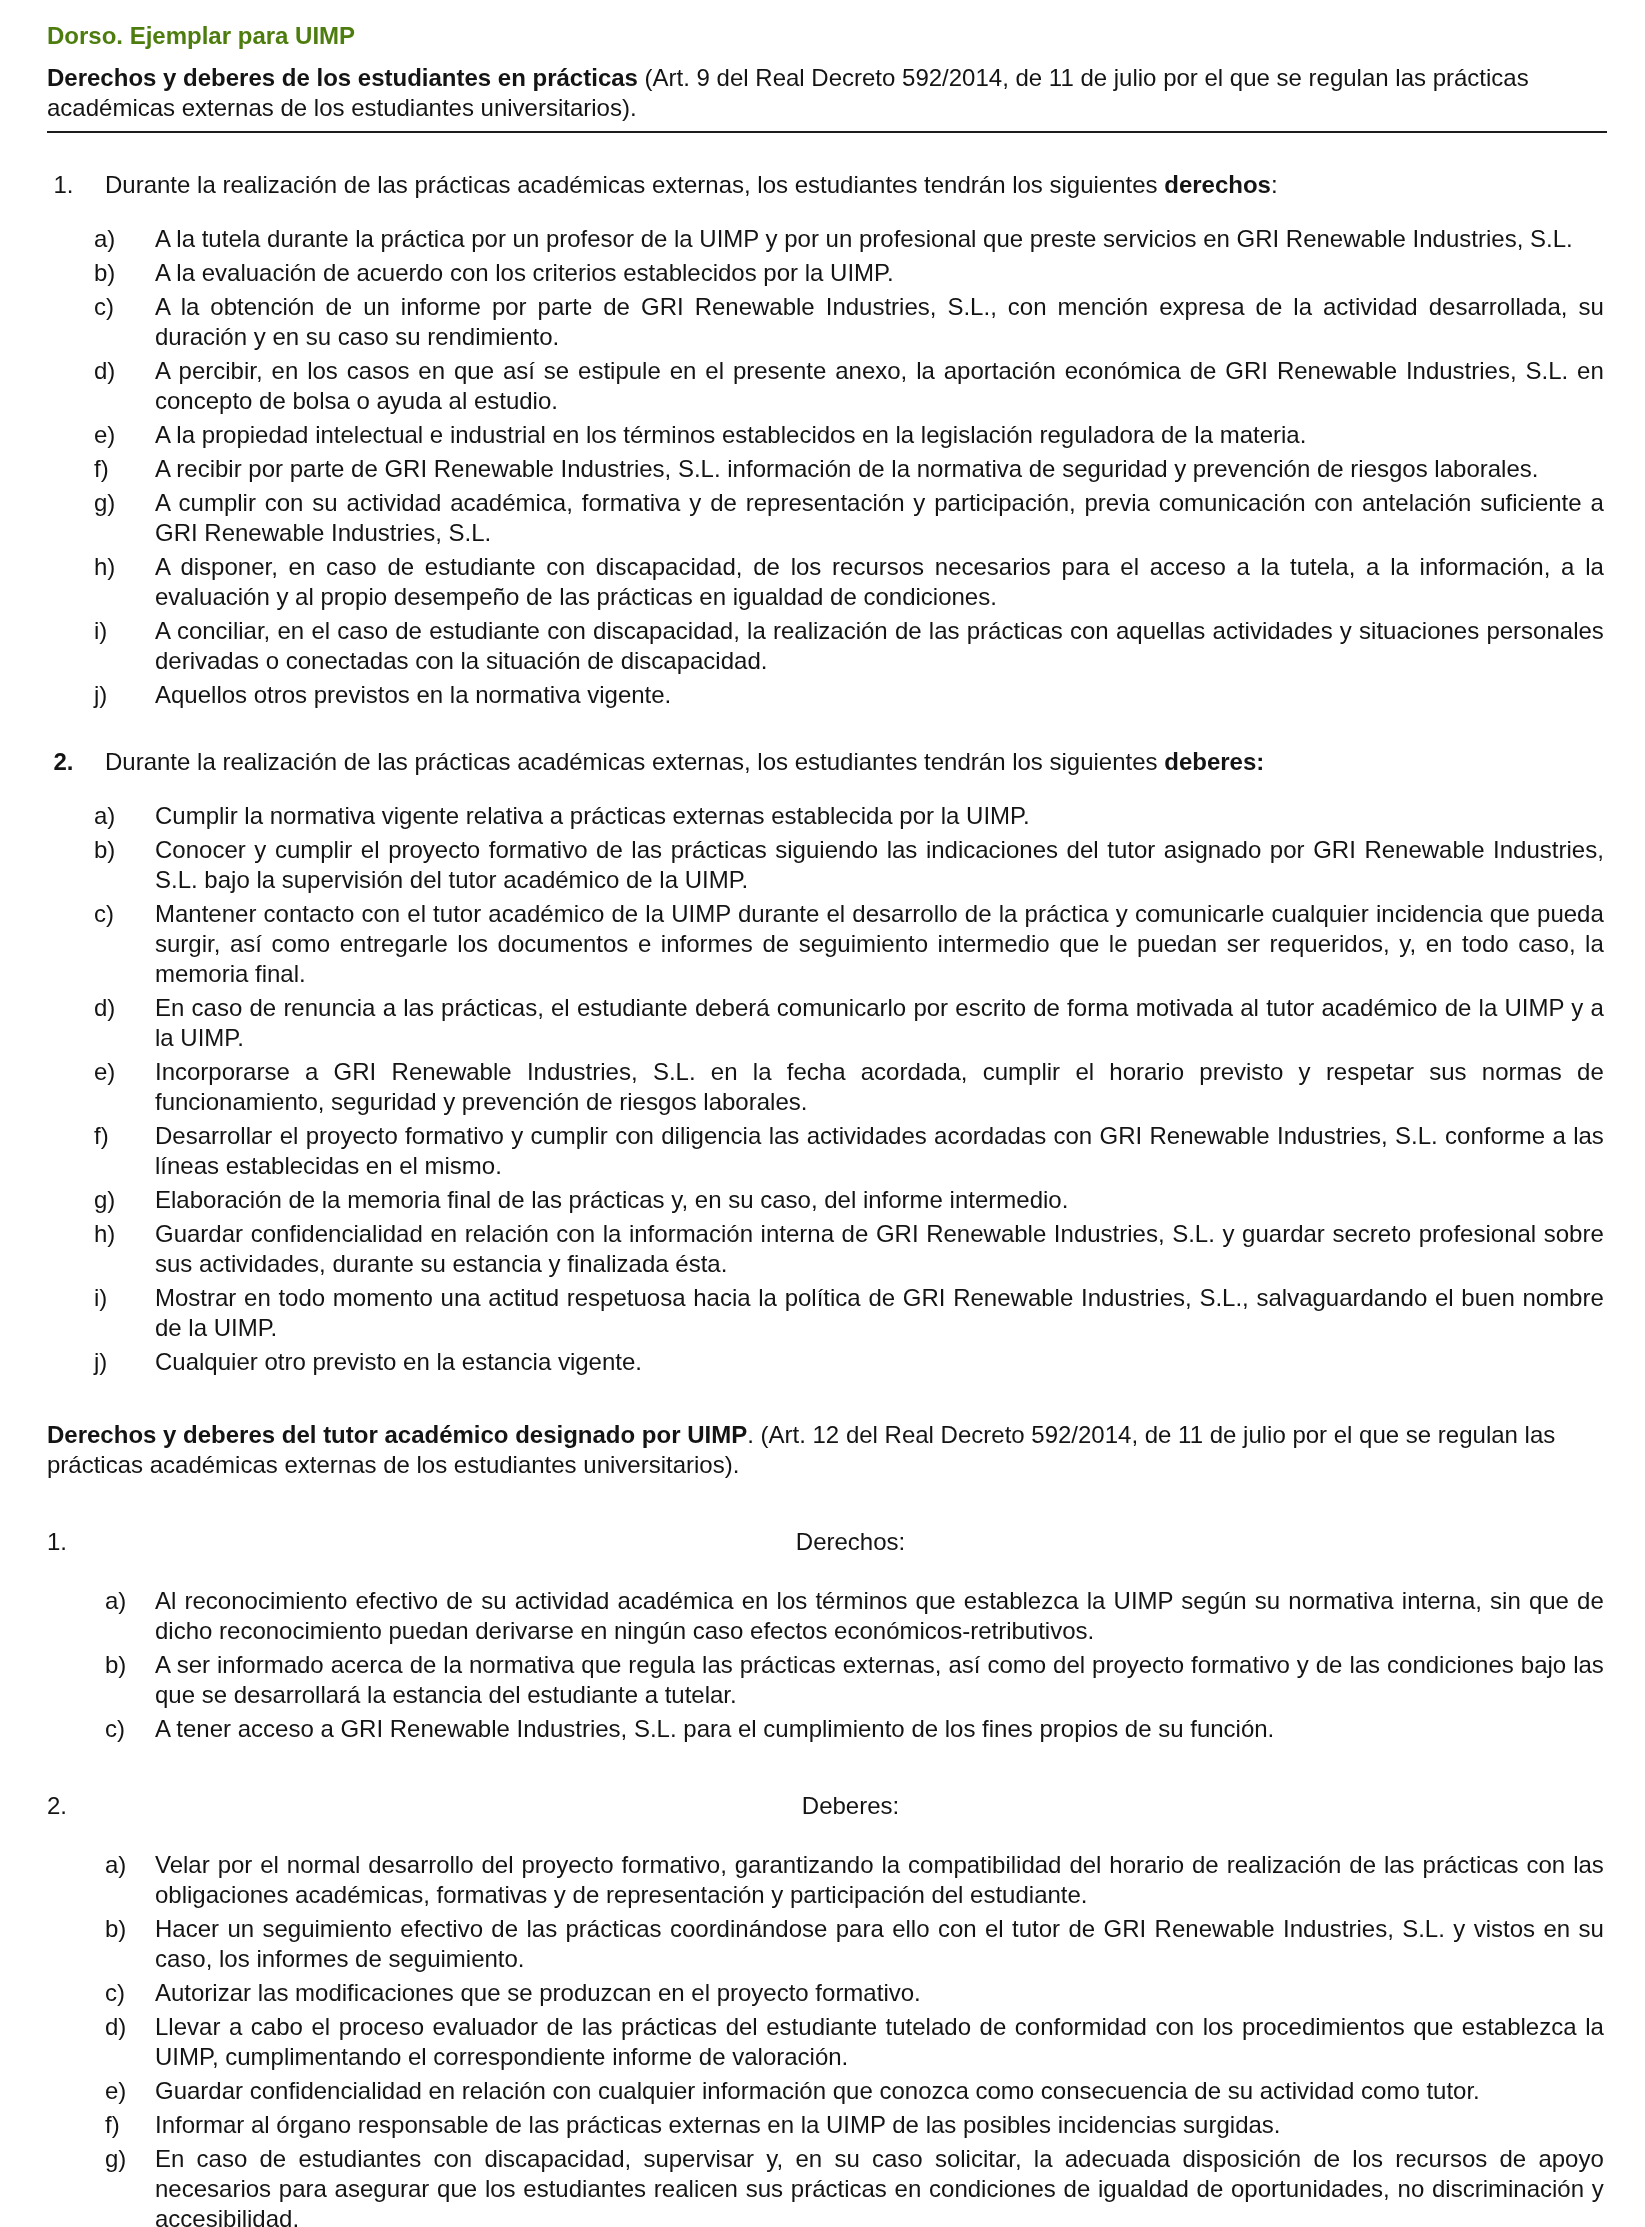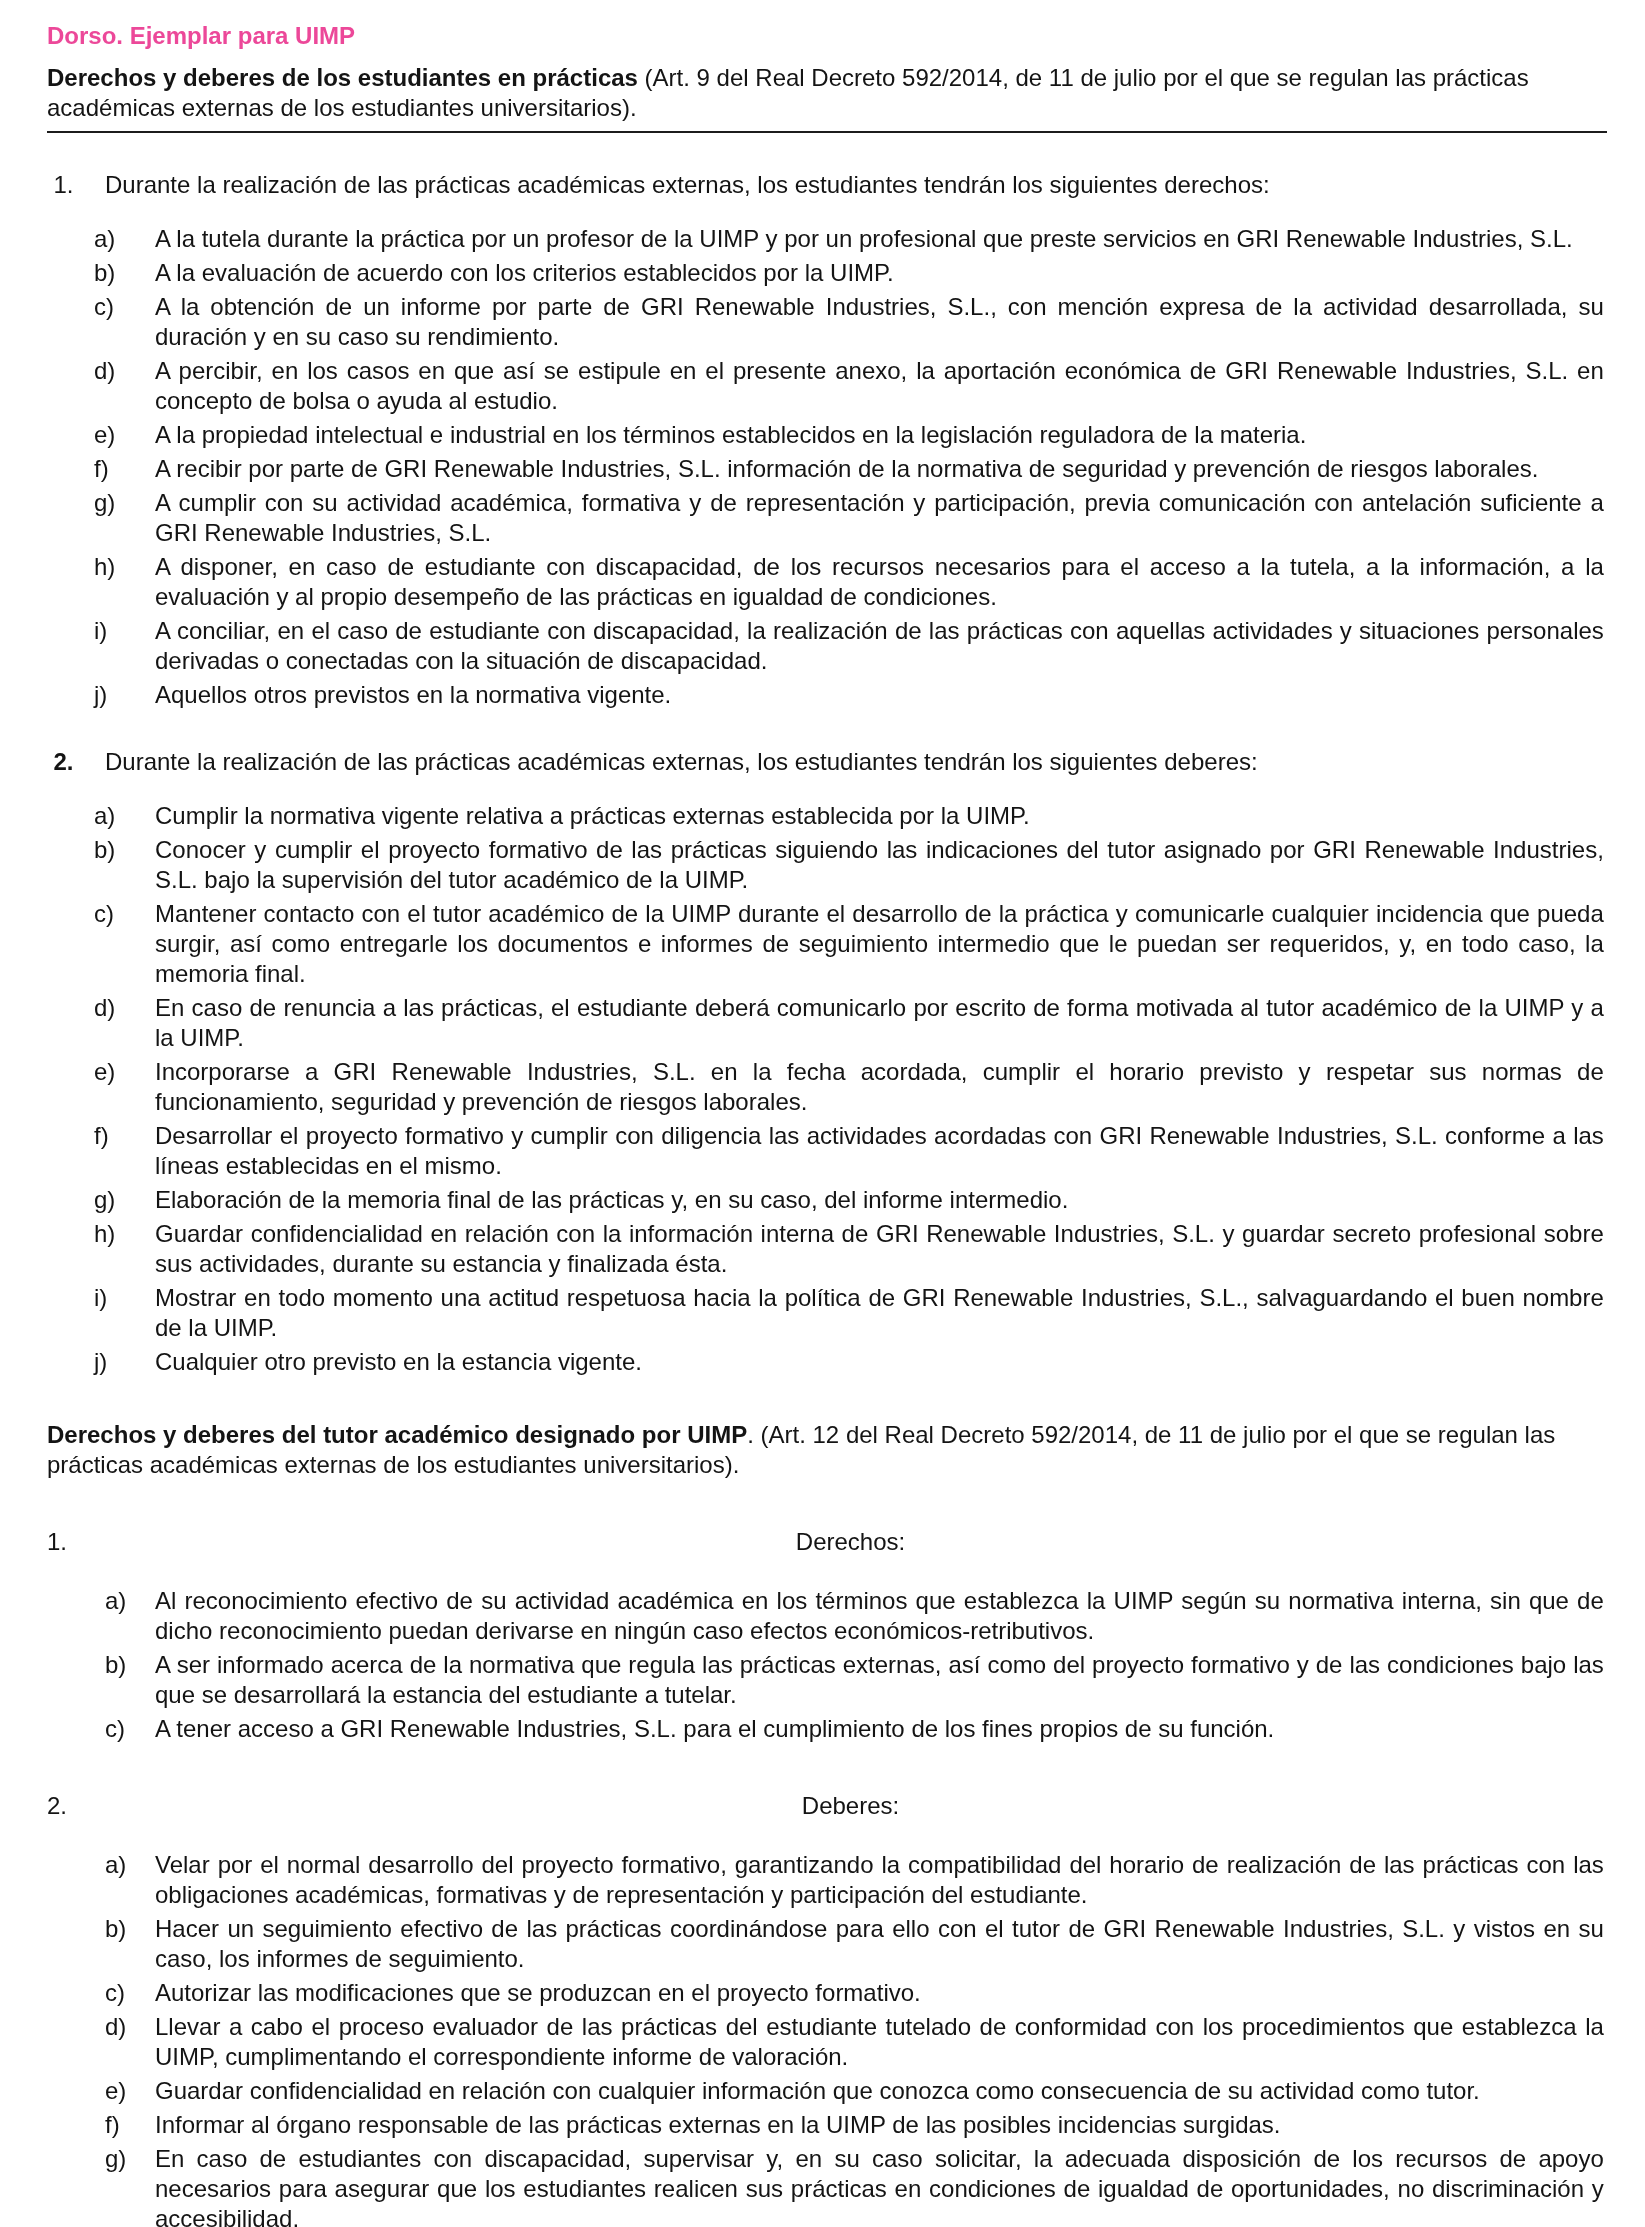--- a/index.html
+++ b/index.html
@@ -9,32 +9,32 @@
     width: 1646px;
     min-height: 2227px;
     font-family: "Liberation Sans", "DejaVu Sans", sans-serif;
     font-size: 24px;
     line-height: 1.25;
     color: #141414;
   }
   .page { padding: 21px 39px 48px 47px; }
 
   .doc-title { }
-  .doc-subtitle { color: #ec4899; font-weight: 700; }
+  .doc-subtitle { color: #4d7c0f; font-weight: 700; }
 
   .heading { margin: 43px 0 0; }
   .heading.ruled { border-bottom: 2.4px solid #1c1c1c; padding-bottom: 8px; margin-top: 12px; }
   .heading b { font-weight: 700; }
 
   .block { margin-top: 37px; }
   .intro { display: flex; }
   .num { flex: none; width: 58px; padding-left: 6.4px; }
   .num.bold { font-weight: 700; }
   .intro-text { flex: 1; }
-  .intro-text b { font-weight: 400; }
+  .intro-text b { font-weight: 700; }
 
   .items { margin-top: 24px; }
   .item { display: flex; padding-left: 47px; margin-top: 4px; }
   .items .item:first-child { margin-top: 0; }
   .letter { flex: none; width: 61px; }
   .item-text { flex: 1; text-align: justify; padding-right: 3.2px; }
 
   .t-block { margin-top: 47px; }
   .t-intro { display: flex; }
   .t-num { flex: none; width: 47px; }

